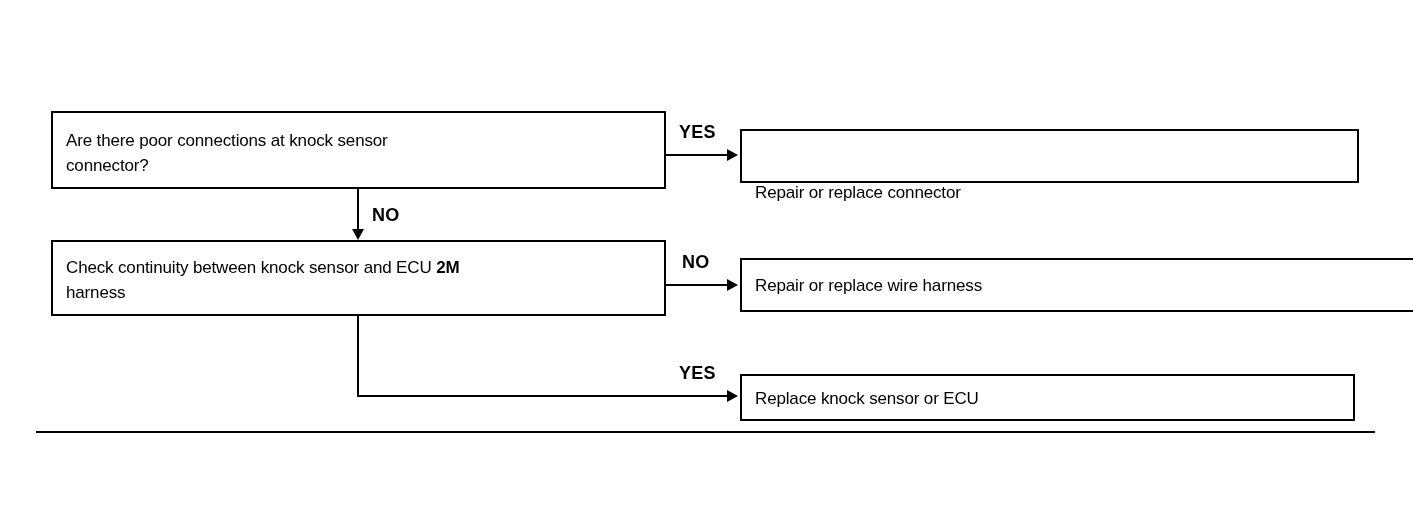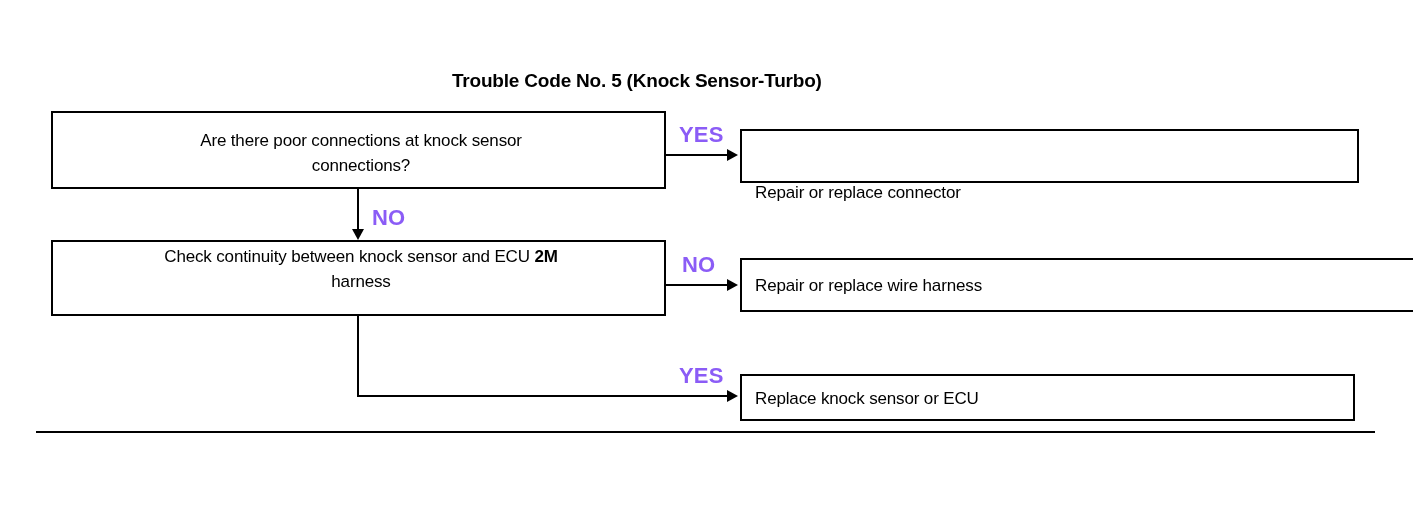--- a/index.html
+++ b/index.html
@@ -45,26 +45,26 @@
     font-size: 17px;
     line-height: 25px;
     color: #000000;
     letter-spacing: -0.15px;
   }
   .box-text b {
     font-weight: bold;
   }
 
   
-  #box-q1   { left: 51px;  top: 111px; width: 615px; height: 78px; text-align: center; }
+  #box-q1   { left: 51px;  top: 111px; width: 615px; height: 78px; }
   #box-q1 .box-text { top: 15px; }
 
   
   #box-q2   { left: 51px;  top: 240px; width: 615px; height: 76px; }
-  #box-q2 .box-text { top: 2px; text-align: center; }
+  #box-q2 .box-text { top: 13px; }
 
   
   #box-r1   { left: 740px; top: 129px; width: 619px; height: 54px; }
   #box-r1 .box-text { top: 13px; margin-top: 36px; }
 
   #box-r2   { left: 740px; top: 258px; width: 714px; height: 54px; }
   #box-r2 .box-text { top: 13px; }
 
   #box-r3   { left: 740px; top: 374px; width: 615px; height: 47px; padding-left: 27px; }
   #box-r3 .box-text { top: 10px; }
@@ -96,48 +96,47 @@
     width: 0;
     height: 0;
     border-left: 6px solid transparent;
     border-right: 6px solid transparent;
     border-top: 11px solid #000000;
   }
 
   
   .branch-label {
     position: absolute;
-    font-size: 22px;
+    font-size: 18px;
     font-weight: bold;
-    color: #8b5cf6;
+    color: #000000;
     letter-spacing: 0.2px;
     white-space: nowrap;
   }
 
   
   #bottom-rule {
     position: absolute;
     left: 36px;
     top: 431px;
     width: 1339px;
     height: 2px;
     background: #000000;
   }
 </style>
 </head>
 <body>
 
 <div id="page">
 
-  <div class="chart-title">Trouble Code No. 5 (Knock Sensor-Turbo)</div>
 
   <div class="box" id="box-q1">
     <div class="box-text">
       <span>Are there poor connections at knock sensor</span><br>
-      <span>connections?</span>
+      <span>connector?</span>
     </div>
   </div>
 
   <div class="h-line" style="left:666px; top:154px; width:63px;"></div>
   <div class="arrow-right" style="left:727px; top:149px;"></div>
   <div class="branch-label" style="left:679px; top:122px;">YES</div>
 
   <div class="v-line" style="left:357px; top:189px; height:42px;"></div>
   <div class="arrow-down" style="left:352px; top:229px;"></div>
   <div class="branch-label" style="left:372px; top:205px;">NO</div>

